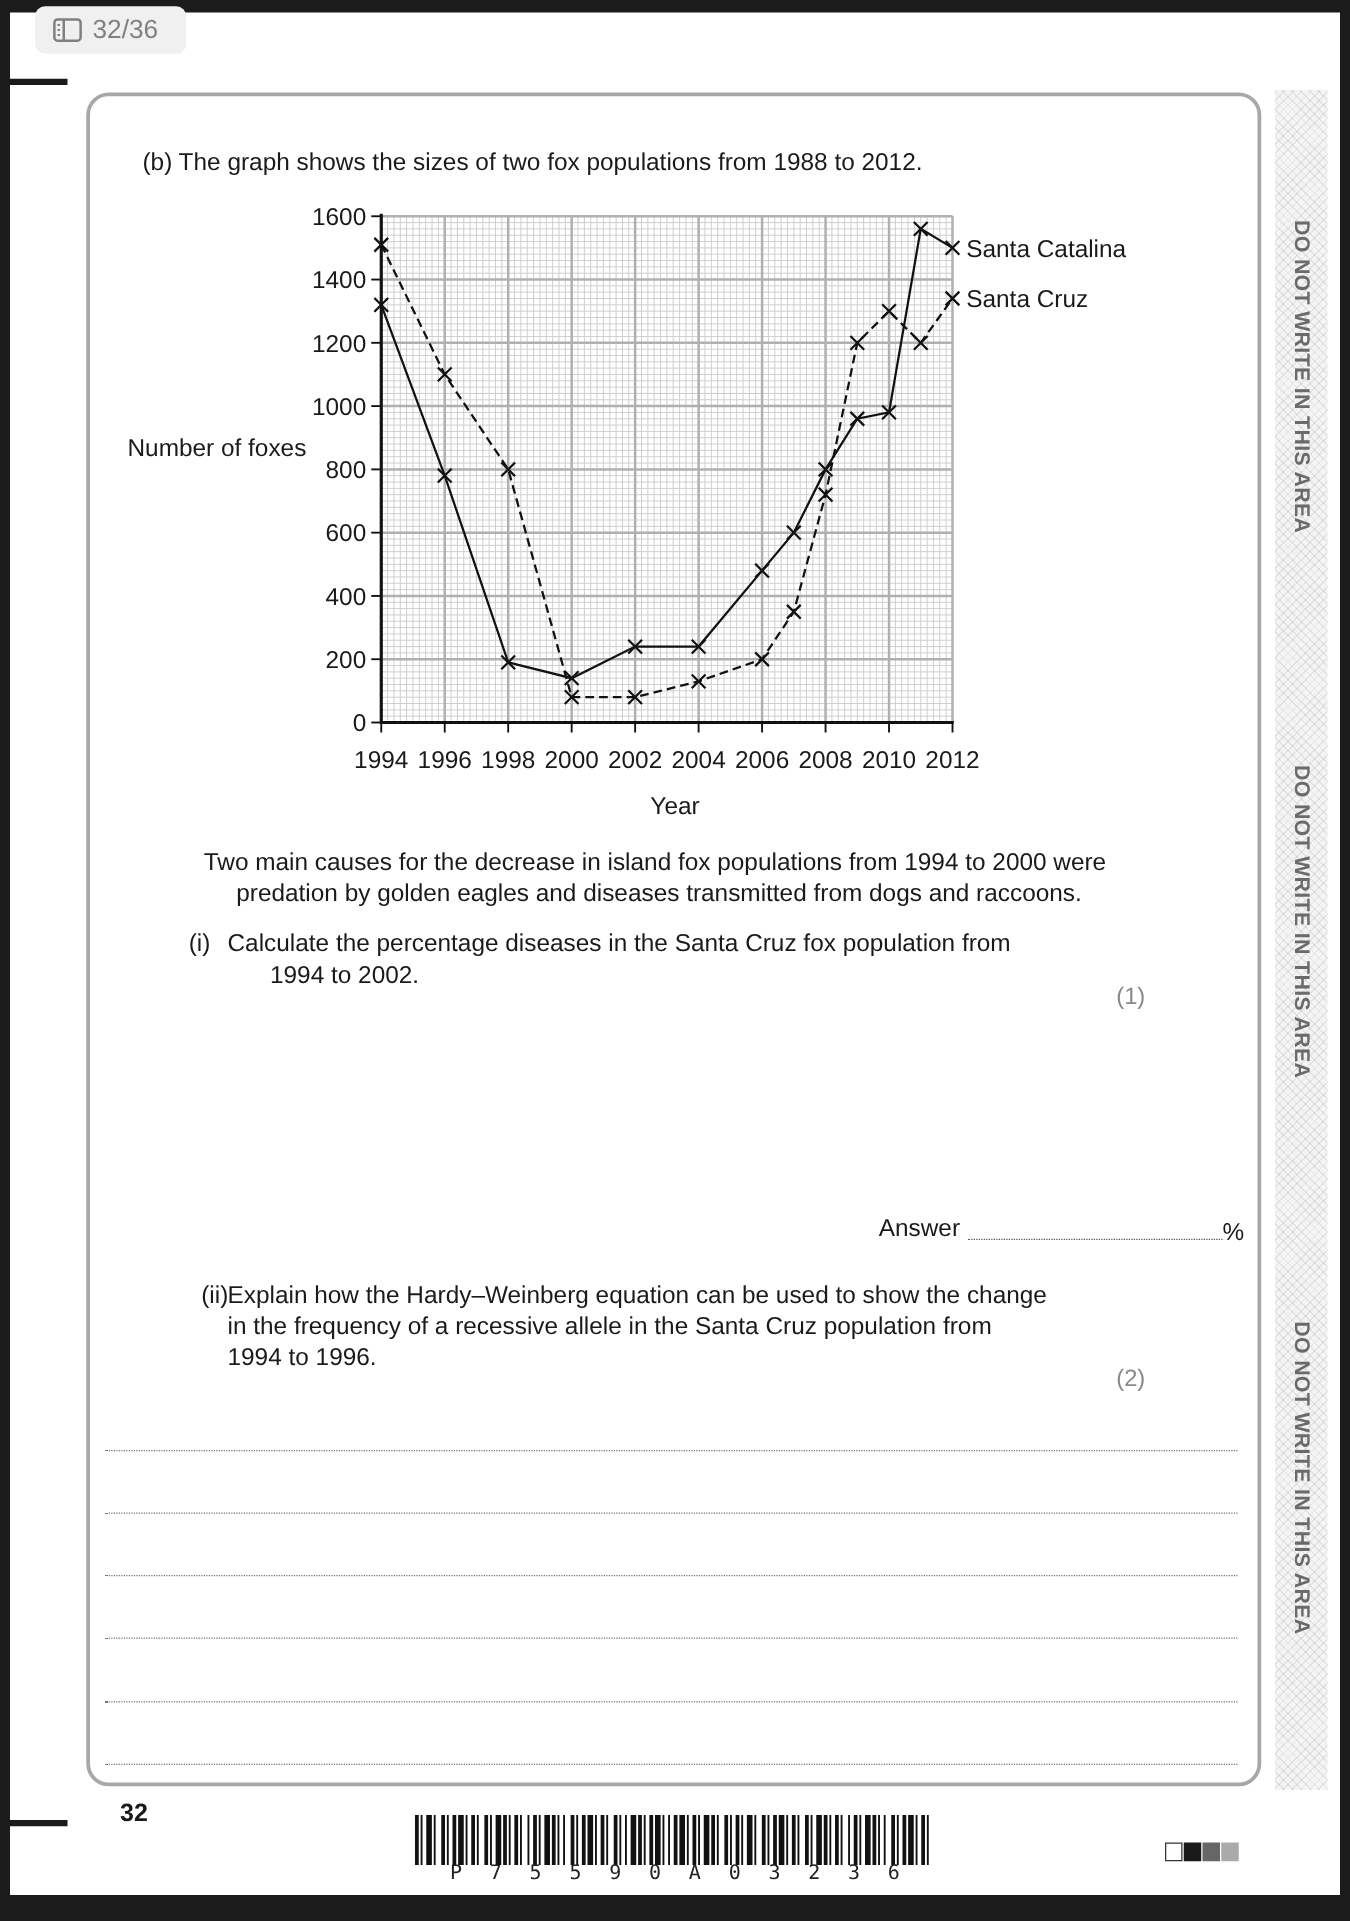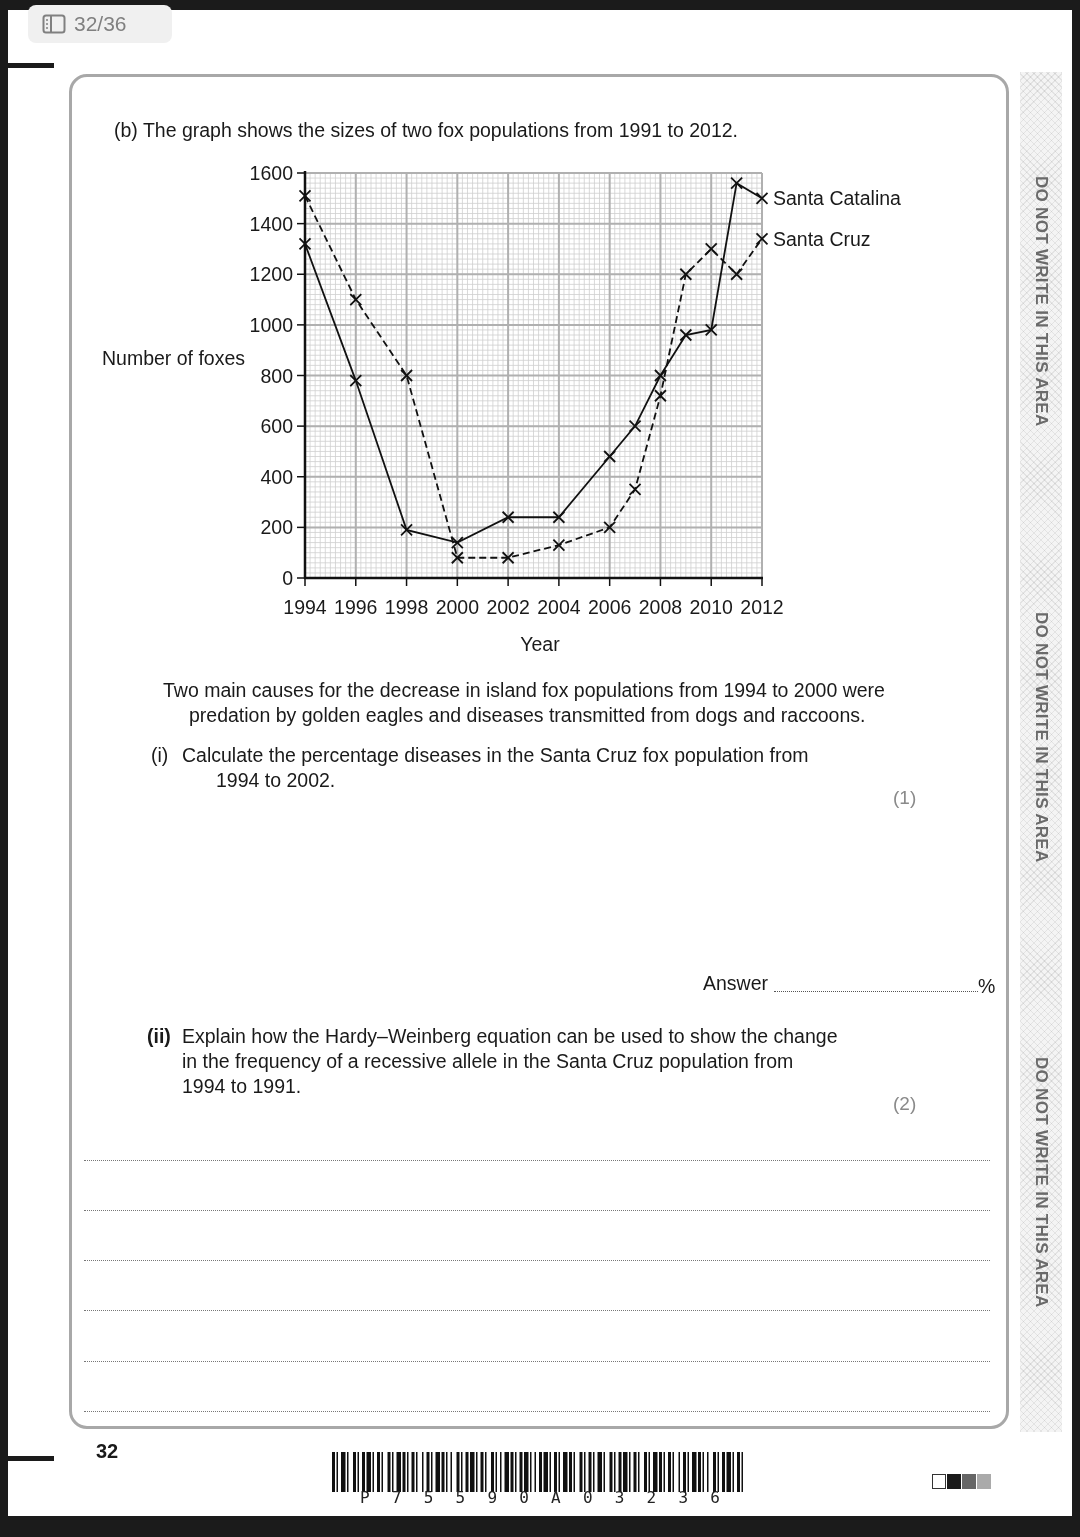--- a/index.html
+++ b/index.html
@@ -7,21 +7,21 @@
     width: 1080px; height: 1537px; position: relative; overflow: hidden;
     background: #ffffff;
     font-family: "Liberation Sans", sans-serif;
     color: #1a1a1a;
   }
   .frame-top { position: absolute; left: 0; top: 0; width: 1080px; height: 10px; background: #1b1b1b; }
   .frame-left { position: absolute; left: 0; top: 0; width: 8px; height: 1537px; background: #1b1b1b; }
   .frame-right { position: absolute; right: 0; top: 0; width: 8px; height: 1537px; background: #1b1b1b; }
   .frame-bottom { position: absolute; left: 0; top: 1516px; width: 1080px; height: 21px; background: #1b1b1b; }
   .page-badge {
-    position: absolute; left: 28px; top: 5px; height: 38px; width: 144px;
+    position: absolute; left: 28px; top: 5px; height: 38px; width: 121px;
     background: #f0f0f0; border-radius: 8px;
     display: flex; align-items: center; gap: 8px; padding-left: 14px; box-sizing: border-box;
     color: #808080; font-size: 21px;
   }
   .page-badge svg { display: block; }
   .tick-mark { position: absolute; height: 5px; background: #1b1b1b; }
   .answer-box {
     position: absolute; left: 69px; top: 74px; width: 940px; height: 1355px;
     border: 3px solid #a8a8a8; border-radius: 18px; box-sizing: border-box;
   }
@@ -80,21 +80,21 @@
 <div class="tick-mark" style="left:8px;top:63px;width:46px;"></div>
 <div class="tick-mark" style="left:8px;top:1456px;width:46px;"></div>
 
 <div class="answer-box"></div>
 
 <div class="dnw-strip"></div>
 <div class="dnw-text" style="top:176px;">DO NOT WRITE IN THIS AREA</div>
 <div class="dnw-text" style="top:612px;">DO NOT WRITE IN THIS AREA</div>
 <div class="dnw-text" style="top:1057px;">DO NOT WRITE IN THIS AREA</div>
 
-<div class="txt" style="left:114px;top:119px;">(b)  The graph shows the sizes of two fox populations from 1991 to 2012.</div>
+<div class="txt" style="left:114px;top:119px;">(b)  The graph shows the sizes of two fox populations from 1988 to 2012.</div>
 
 <svg id="chart" width="1080" height="670">
   <g id="grid-minor">
       <line x1="305" y1="173" x2="305" y2="578" stroke="#cfcfcf" stroke-width="0.8"></line>
       <line x1="310.0777777777789" y1="173" x2="310.0777777777789" y2="578" stroke="#cfcfcf" stroke-width="0.8"></line>
       <line x1="315.15555555555784" y1="173" x2="315.15555555555784" y2="578" stroke="#cfcfcf" stroke-width="0.8"></line>
       <line x1="320.2333333333368" y1="173" x2="320.2333333333368" y2="578" stroke="#cfcfcf" stroke-width="0.8"></line>
       <line x1="325.31111111111574" y1="173" x2="325.31111111111574" y2="578" stroke="#cfcfcf" stroke-width="0.8"></line>
       <line x1="330.38888888889466" y1="173" x2="330.38888888889466" y2="578" stroke="#cfcfcf" stroke-width="0.8"></line>
       <line x1="335.4666666666736" y1="173" x2="335.4666666666736" y2="578" stroke="#cfcfcf" stroke-width="0.8"></line>
@@ -452,24 +452,24 @@
 
 <div class="txt" style="left:151px;top:744px;">(i)</div>
 <div class="txt" style="left:182px;top:744px;">Calculate the percentage diseases in the Santa Cruz fox population from</div>
 <div class="txt" style="left:182px;top:769px;margin-left:34px;">1994 to 2002.</div>
 <div class="marks" style="left:893px;top:787px;">(1)</div>
 
 <div class="txt" style="left:703px;top:972px;">Answer</div>
 <div class="answer-line"></div>
 <div class="txt" style="left:978px;top:975px;">%</div>
 
-<div class="txt" style="left:147px;top:1025px;font-weight:bold;">(ii)</div>
+<div class="txt" style="left:161px;top:1025px;">(ii)</div>
 <div class="txt" style="left:182px;top:1025px;">Explain how the Hardy–Weinberg equation can be used to show the change</div>
 <div class="txt" style="left:182px;top:1050px;text-align:center;">in the frequency of a recessive allele in the Santa Cruz population from</div>
-<div class="txt" style="left:182px;top:1075px;">1994 to 1991.</div>
+<div class="txt" style="left:182px;top:1075px;">1994 to 1996.</div>
 <div class="marks" style="left:893px;top:1093px;">(2)</div>
 
 <div class="write-line" style="top:1160px;"></div>
 <div class="write-line" style="top:1210px;"></div>
 <div class="write-line" style="top:1260px;"></div>
 <div class="write-line" style="top:1310px;"></div>
 <div class="write-line" style="top:1361px;"></div>
 <div class="write-line" style="top:1411px;"></div>
 
 <div class="page-number">32</div>

